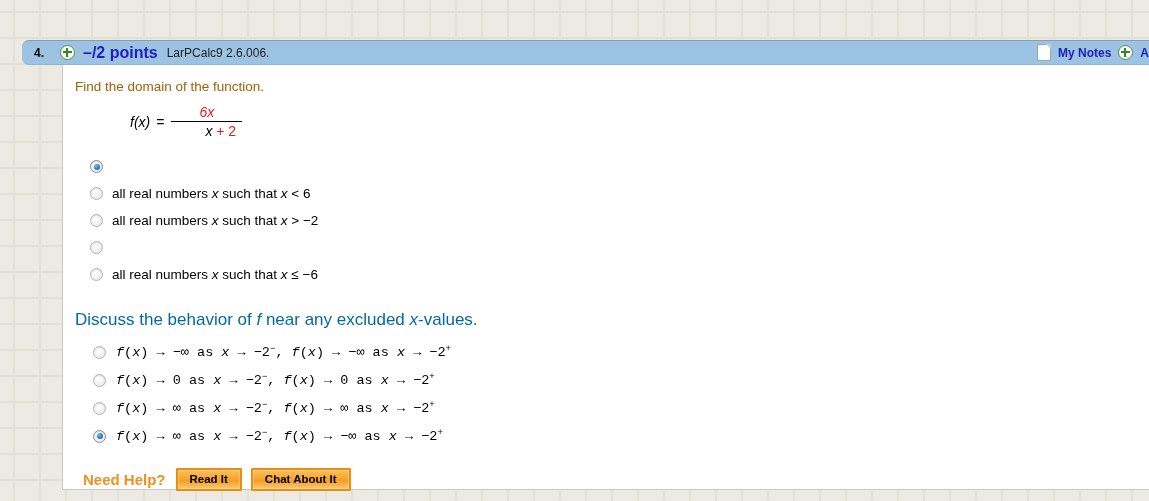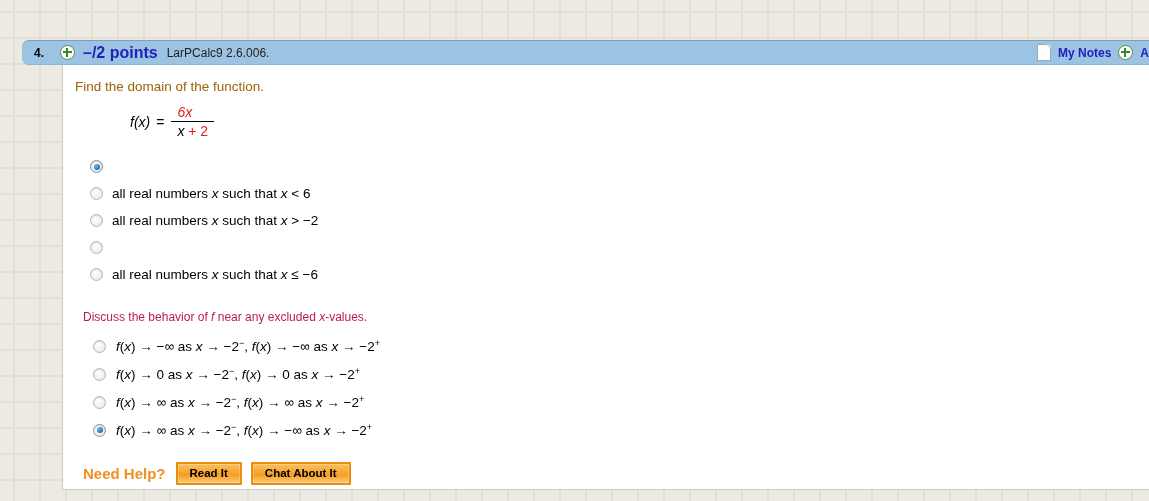--- a/index.html
+++ b/index.html
@@ -119,67 +119,69 @@
     box-sizing: border-box;
     padding: 12px 0 0 12px;
   }
 
   .prompt {
     font-size: 13.5px;
     color: #a16207;
     margin: 2px 0 0 0;
   }
   .prompt2 {
-    font-size: 12px;
-    color: #be185d;
-    margin: 8px;
+    font-size: 17px;
+    color: #0369a1;
+    margin: 0;
   }
   i.math { font-style: italic; }
 
   
   .formula {
     display: flex;
     align-items: center;
     margin: 10px 0 0 55px;
     font-size: 14px;
   }
   .fname { font-style: italic; }
   .eq { margin: 0 7px 0 6px; }
   .frac {
     display: inline-flex;
     flex-direction: column;
+    align-items: center;
     line-height: 1.15;
   }
   .frac .num {
     color: #e21b1b;
     padding: 0 6px 1px 6px;
     font-size: 14px;
   }
   .frac .bar {
     width: 100%;
     height: 1px;
     background: #000;
   }
   .frac .den {
     padding: 1px 6px 0 6px;
     font-size: 14px;
     color: #000;
+    margin-left: 28px;
   }
   .red { color: #e21b1b; }
 
   
   .options { margin: 14px 0 0 0; }
   .options.second { margin-top: 8px; }
   .opt {
     display: flex;
     align-items: center;
     margin-left: 15px;
     height: 27px;
   }
-  .options.second .opt { height: 28px; margin-left: 18px; }
+  .options.second .opt { height: 28px; margin-left: 18px; font-family: Liberation Mono, monospace; }
 
   .radio {
     width: 13px; height: 13px;
     border-radius: 50%;
     background: radial-gradient(circle at 40% 35%, #ffffff 0%, #f0f0f0 60%, #e2e2e2 100%);
     border: 1px solid #b4b4b4;
     box-shadow: inset 0 1px 1px rgba(0,0,0,0.10);
     flex: 0 0 auto;
     position: relative;
     box-sizing: border-box;

